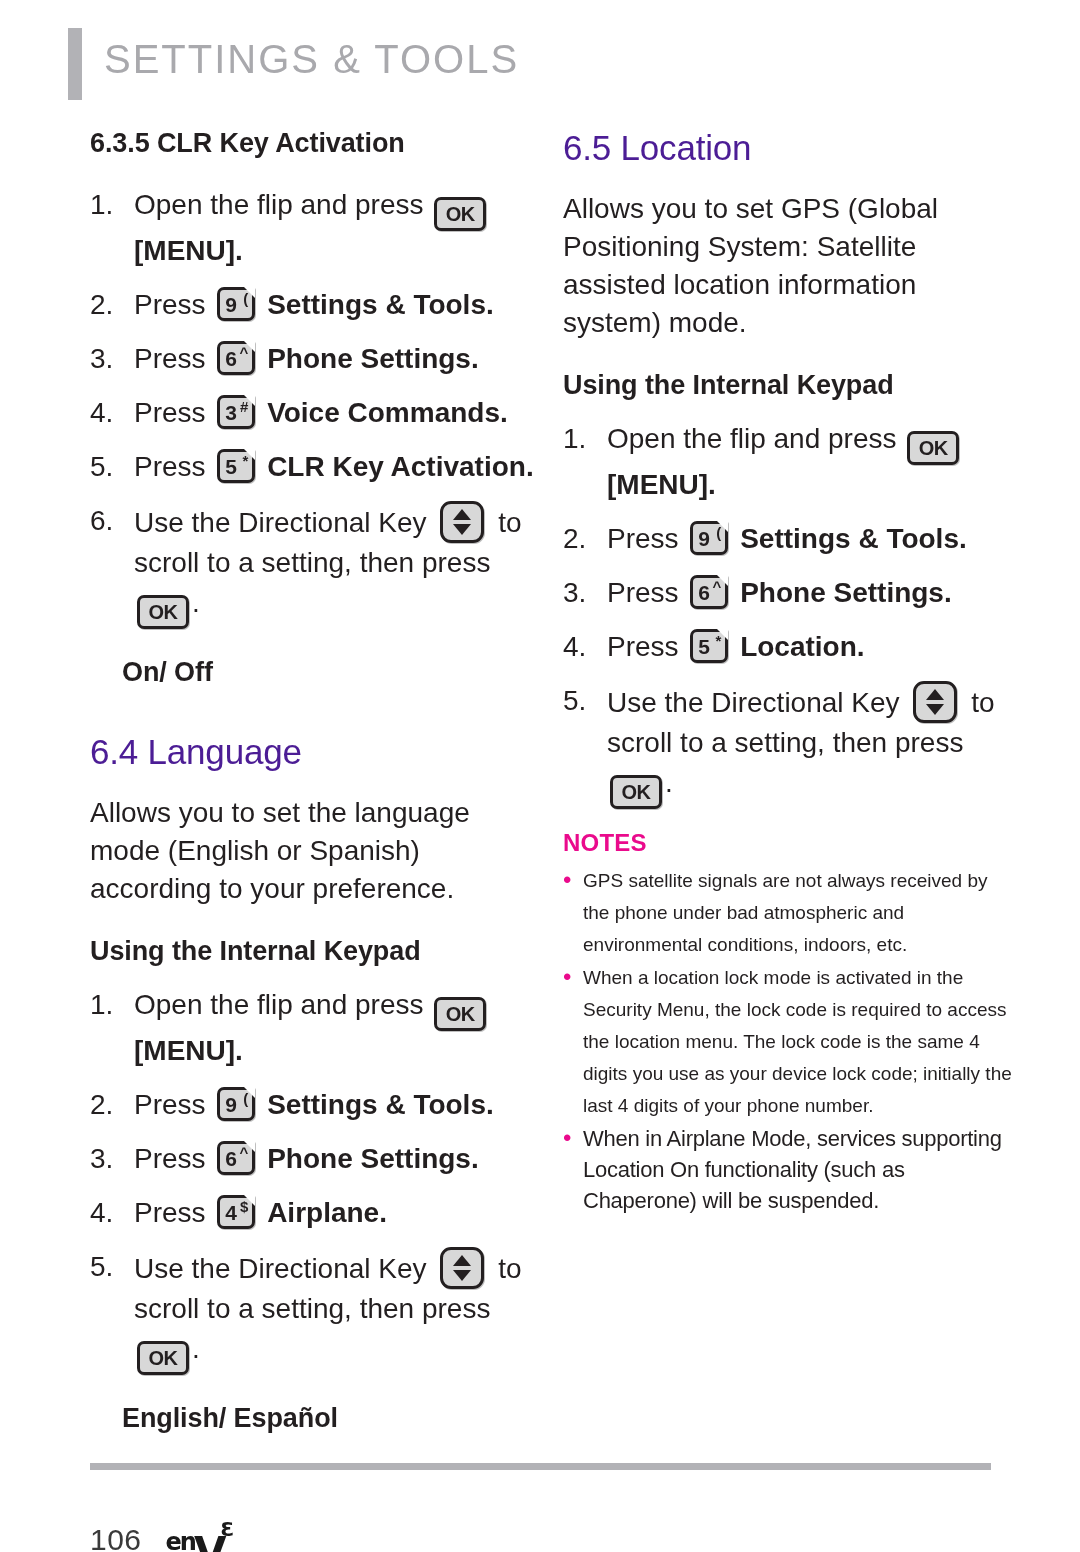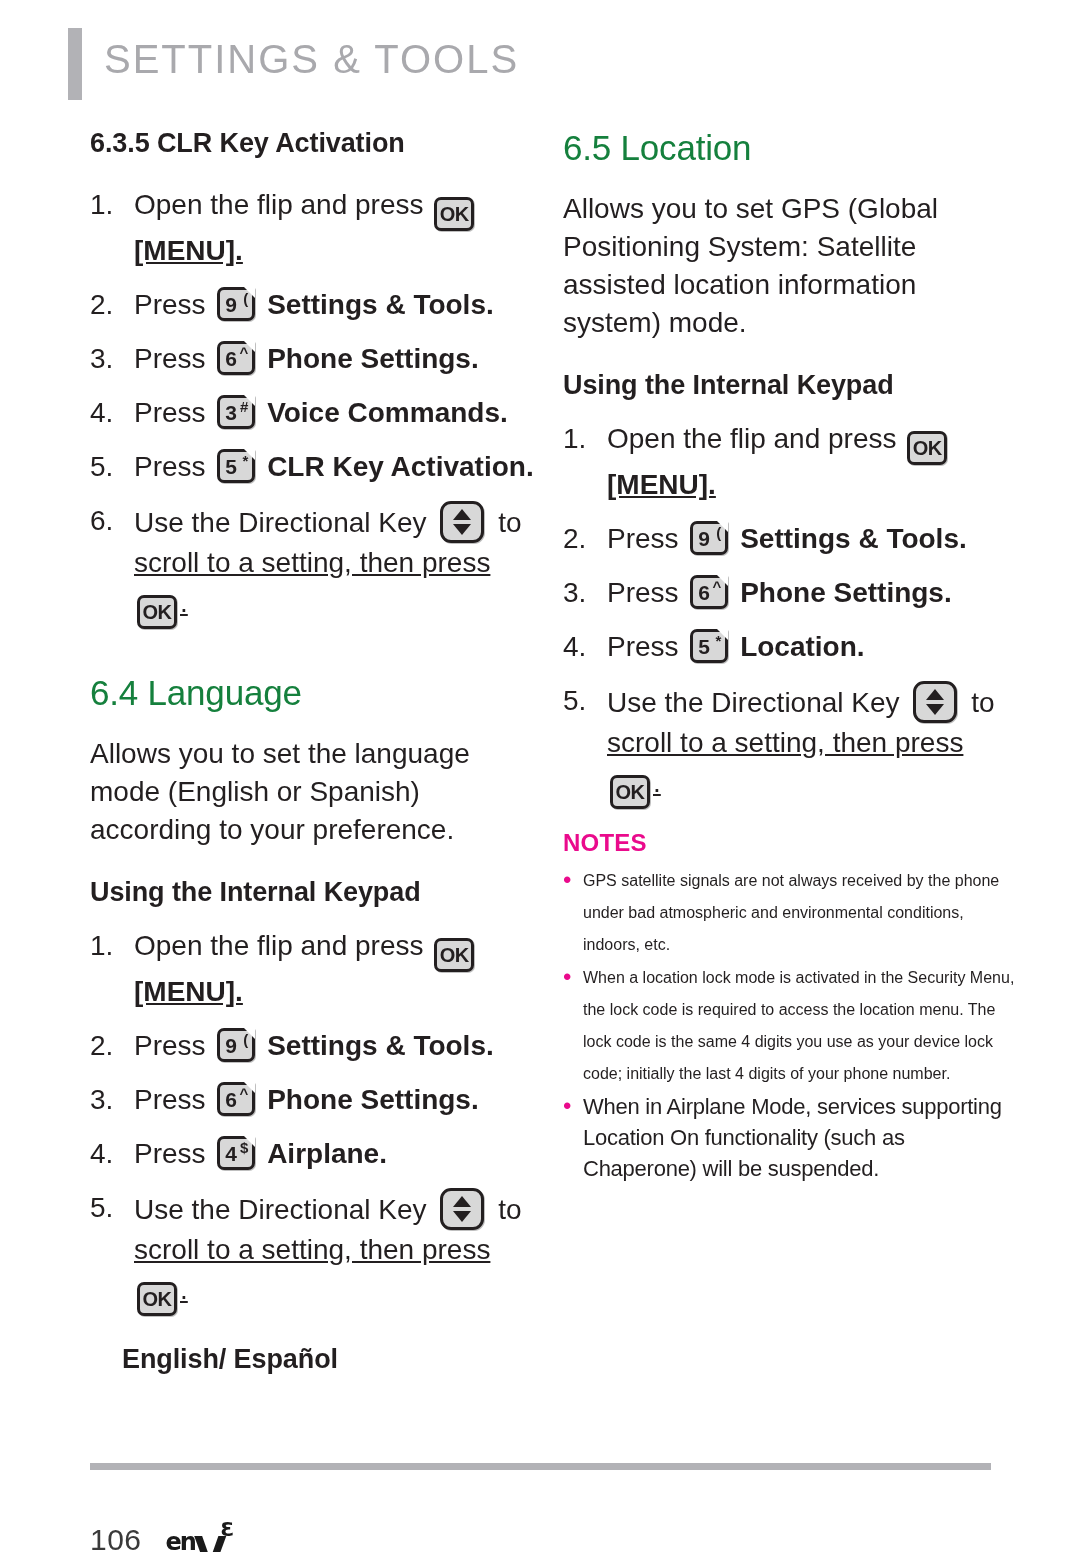--- a/index.html
+++ b/index.html
@@ -57,21 +57,21 @@
   .h-sub {          
     font-size: 27px;
     font-weight: bold;
     color: #231f20;
     margin: 0 0 26px 0;
     letter-spacing: -0.1px;
   }
   .h-major {        
     font-size: 35px;
     font-weight: 400;
-    color: #15803d;
+    color: #4c1d95;
     margin: 0 0 22px 0;
     letter-spacing: -0.2px;
   }
   .h-minor {        
     font-size: 27px;
     font-weight: bold;
     color: #231f20;
     margin: 28px 0 18px 0;
     letter-spacing: -0.1px;
   }
@@ -96,21 +96,21 @@
   }
   .step-num {
     position: absolute;
     left: 0;
     top: 0;
     width: 40px;
     text-align: left;
   }
   .step-text { display: inline; }
   .bold { font-weight: bold; }
-  .step .cont { display: block; text-decoration: underline; }
+  .step .cont { display: block; }
 
   
   .key {
     display: inline-block;
     vertical-align: -7px;
     position: relative;
     width: 38px;
     height: 34px;
     margin: 0 4px;
     box-sizing: border-box;
@@ -147,21 +147,21 @@
     font-size: 15px;
     font-weight: bold;
     color: #231f20;
     z-index: 3;
     line-height: 1;
   }
 
   .key-ok {
     display: inline-block;
     vertical-align: -7px;
-    width: 40px;
+    width: 52px;
     height: 34px;
     margin: 0 3px;
     box-sizing: border-box;
     background: #d8d8d8;
     border: 3px solid #231f20;
     border-radius: 7px;
     font-size: 20px;
     font-weight: bold;
     line-height: 29px;
     text-align: center;
@@ -205,21 +205,21 @@
   
   .notes-title {
     font-size: 24px;
     font-weight: bold;
     color: #ea0a8c;
     margin: 20px 0 8px 0;
     letter-spacing: 0.2px;
   }
   .notes { margin: 0; padding: 0; list-style: none; }
   .note {
-    font-size: 16px;
+    font-size: 19px;
     line-height: 32px;
     color: #231f20;
     position: relative;
     padding-left: 20px;
     margin-bottom: 1px;
   }
   .note::before {
     content: "\2022";
     position: absolute;
     left: 0;
@@ -339,20 +339,21 @@
             <span class="tri tri-dn"></span>
           </span>
           <span>to</span>
         </span>
         <span class="cont"><span>scroll to a setting, then press</span>
           <span class="key-ok">OK</span><span>.</span>
         </span>
       </li>
     </ol>
 
+    <h3 class="h-minor indent">On/ Off</h3>
 
     <h2 class="h-major" style="margin-top:44px;">6.4 Language</h2>
 
     <p class="body-para">Allows you to set the language mode (English or Spanish) according to your preference.</p>
 
     <h3 class="h-minor">Using the Internal Keypad</h3>
 
     <ol class="steps">
 
       <li class="step">

